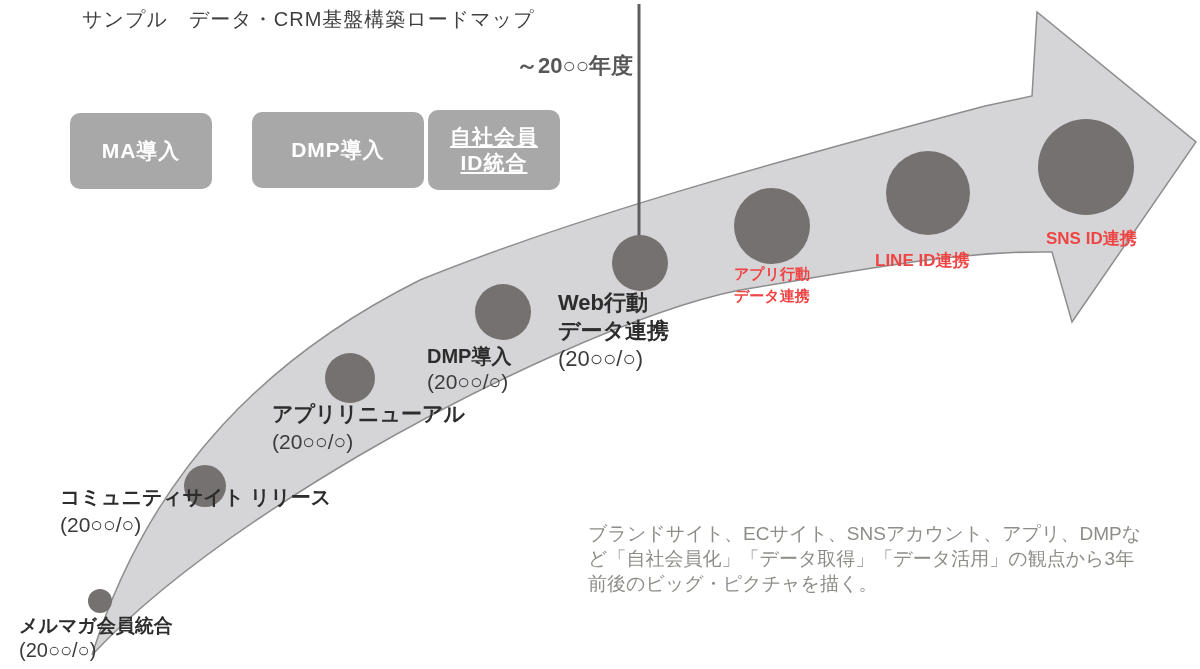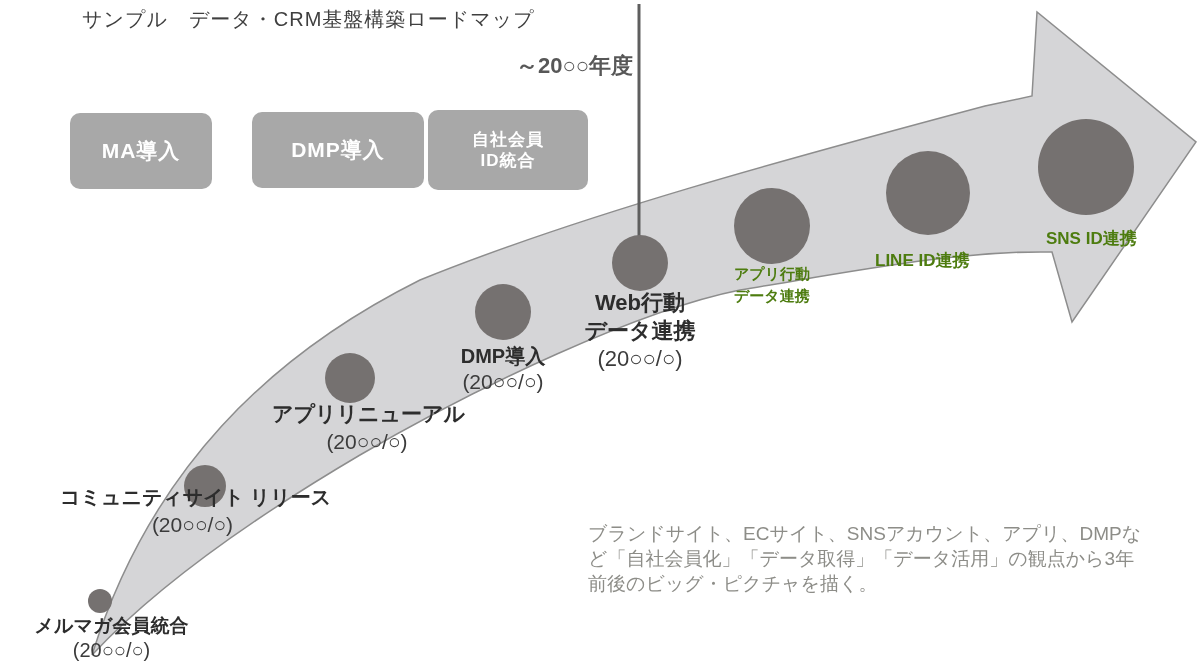--- a/index.html
+++ b/index.html
@@ -17,40 +17,40 @@
   }
 
   .phase-box{
     position:absolute;background:#a8a8a8;border-radius:10px;
     display:flex;flex-direction:column;align-items:center;justify-content:center;
     color:#ffffff;font-weight:bold;letter-spacing:1px;text-align:center;
   }
   .phase-box .bl{line-height:1.25;}
   .box-1{left:70px;top:113px;width:142px;height:76px;font-size:21px;}
   .box-2{left:252px;top:112px;width:172px;height:76px;font-size:21px;}
-  .box-3{left:428px;top:110px;width:160px;height:80px;font-size:17px;}
+  .box-3{left:428px;top:110px;width:132px;height:80px;font-size:21px;text-decoration:underline;}
 
-  .ms{position:absolute;text-align:center;color:#2d2d2d;white-space:nowrap;}
+  .ms{position:absolute;color:#2d2d2d;white-space:nowrap;}
   .ms .nm{display:block;font-weight:bold;}
   .ms .dt{display:block;font-weight:500;color:#3b3b3b;}
 
   .ms-1{left:19px;top:613px;width:185px;font-size:19px;}
   .ms-1 .dt{font-size:20px;}
   .ms-2{left:60px;top:484px;width:265px;font-size:20px;}
   .ms-2 .dt{font-size:21px;margin-top:2px;}
   .ms-3{left:272px;top:400px;width:190px;font-size:21px;}
   .ms-3 .dt{font-size:21px;margin-top:2px;}
   .ms-4{left:427px;top:343px;width:152px;font-size:20px;}
   .ms-4 .nm{line-height:1.32;}
   .ms-4 .dt{font-size:21px;margin-top:1px;}
   .ms-5{left:558px;top:289px;width:164px;font-size:22px;}
   .ms-5 .nm{line-height:1.28;}
   .ms-5 .dt{font-size:22px;margin-top:1px;}
 
-  .ms-small{position:absolute;text-align:left;color:#4d7c0f;font-weight:bold;white-space:nowrap;}
+  .ms-small{position:absolute;text-align:left;color:#ef4444;font-weight:bold;white-space:nowrap;}
   .ms-6{left:734px;top:263px;font-size:15px;line-height:1.45;}
   .ms-7{left:875px;top:249px;font-size:17px;}
   .ms-8{left:1046px;top:227px;font-size:17px;}
 
   .note{
     position:absolute;left:588px;top:521px;width:612px;
     font-size:19px;line-height:25px;color:#8d8d88;
   }
   .note div{white-space:nowrap;}
 </style>

